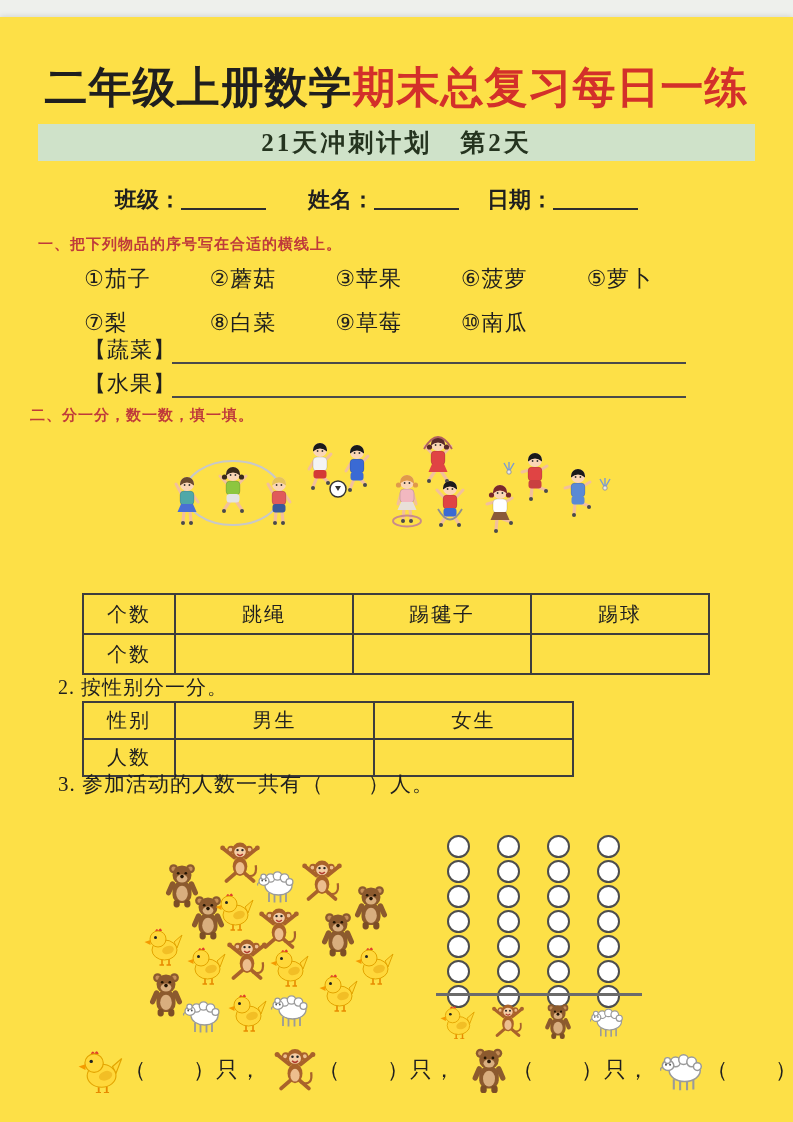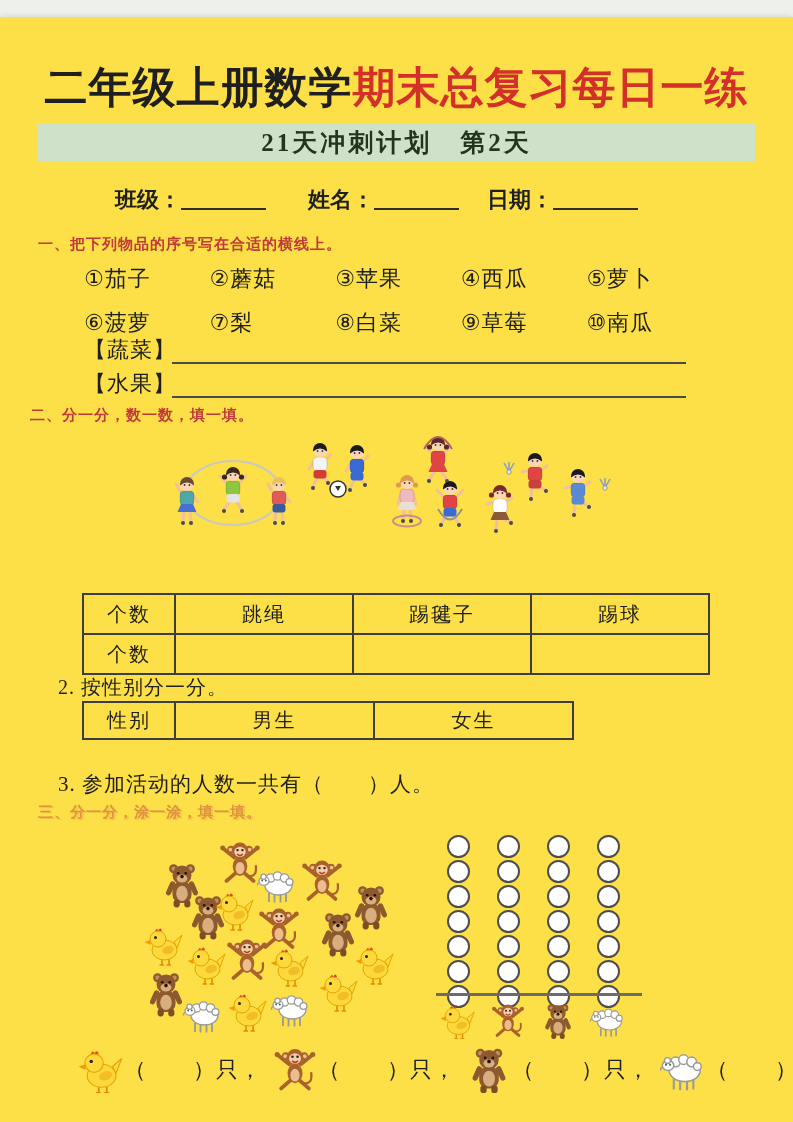--- a/index.html
+++ b/index.html
@@ -61,23 +61,22 @@
   </div>
   <div class="abs form-item" style="left:487px;">
     <span>日期：</span><span class="blank" style="width:85px"></span>
   </div>
 
   <div class="abs red-head" style="top:218px;left:38px;">一、把下列物品的序号写在合适的横线上。</div>
   <div class="abs items">
     <span>①茄子</span>
     <span>②蘑菇</span>
     <span>③苹果</span>
-    <span>④西瓜</span>
+    <span>⑥菠萝</span>
     <span>⑤萝卜</span>
-    <span>⑥菠萝</span>
     <span>⑦梨</span>
     <span>⑧白菜</span>
     <span>⑨草莓</span>
     <span>⑩南瓜</span>
   </div>
   <div class="abs cat-label" style="top:318px;left:84px;">【蔬菜】</div>
   <div class="abs uline" style="top:344px;left:172px;width:514px;"></div>
   <div class="abs cat-label" style="top:352px;left:84px;">【水果】</div>
   <div class="abs uline" style="top:378px;left:172px;width:514px;"></div>
 
@@ -288,26 +287,30 @@
     </table>
 
   <div class="abs q" style="top:657px;left:58px;">2. 按性别分一分。</div>
   <table class="abs t2" style="top:684px;left:82px;">
     <tbody>
         <tr>
       <td style="width:90px">性别</td>
       <td style="width:197px">男生</td>
       <td style="width:197px">女生</td>
     </tr>
+    <tr>
+      <td>人数</td>
+      <td></td>
+      <td></td>
+    </tr>
   </tbody>
     </table>
 
   <div class="abs q" style="top:753px;left:58px;font-size:21px;">3. 参加活动的人数一共有（　　）人。</div>
 
-  <div class="abs red-head faded" style="top:786px;left:38px;">三、分一分，涂一涂，填一填。</div>
 
   <div class="abs" id="animals-scene" style="top:816px;left:126px;width:322px;height:210px;">
       <svg width="322" height="210" viewBox="0 0 322 210">
         <g transform="translate(56,52) scale(1.12)">
           <g>
     <circle cx="-7.5" cy="-14.5" r="4" fill="#8C5A2E"></circle>
             <circle cx="7.5" cy="-14.5" r="4" fill="#8C5A2E"></circle>
     <circle cx="-7.5" cy="-14.5" r="2" fill="#C89058"></circle>
             <circle cx="7.5" cy="-14.5" r="2" fill="#C89058"></circle>
     <path d="M -8.5,-1 l -3.5,8 M 8.5,-1 l 3.5,8" stroke="#8C5A2E" stroke-width="4.6" stroke-linecap="round" fill="none"></path>

